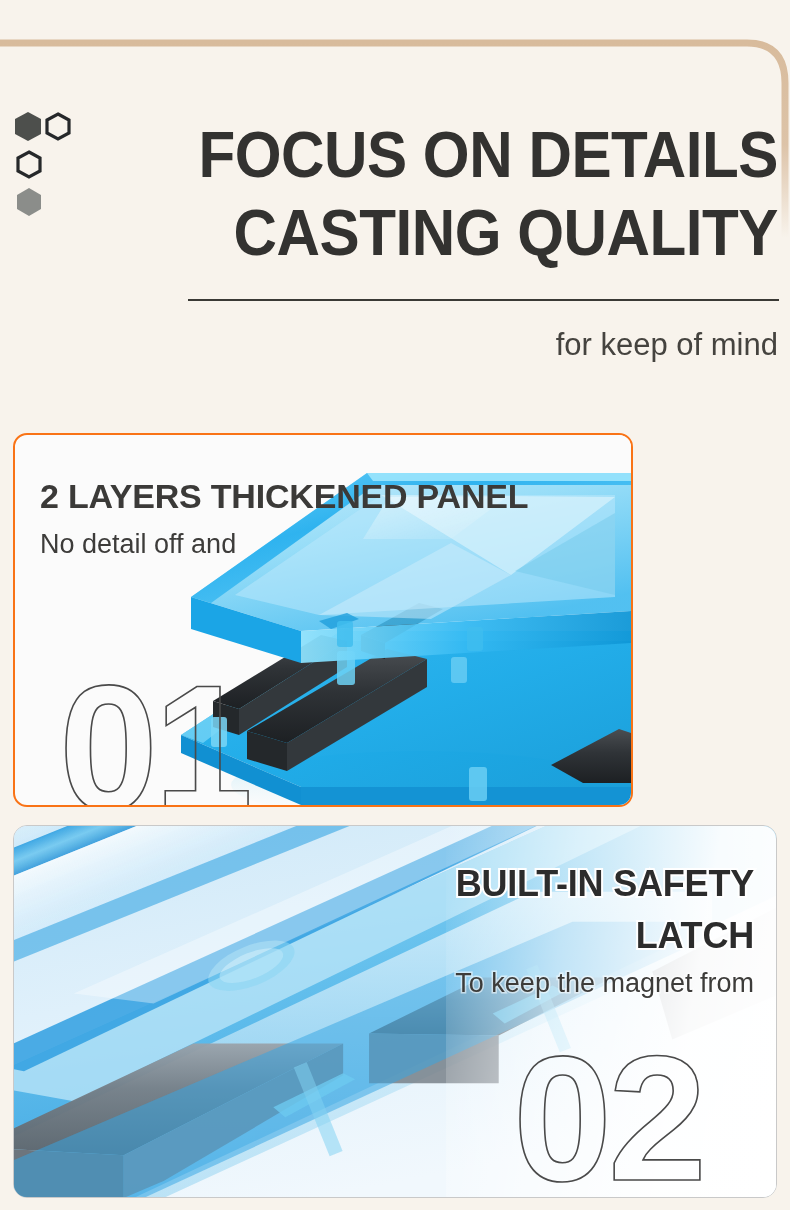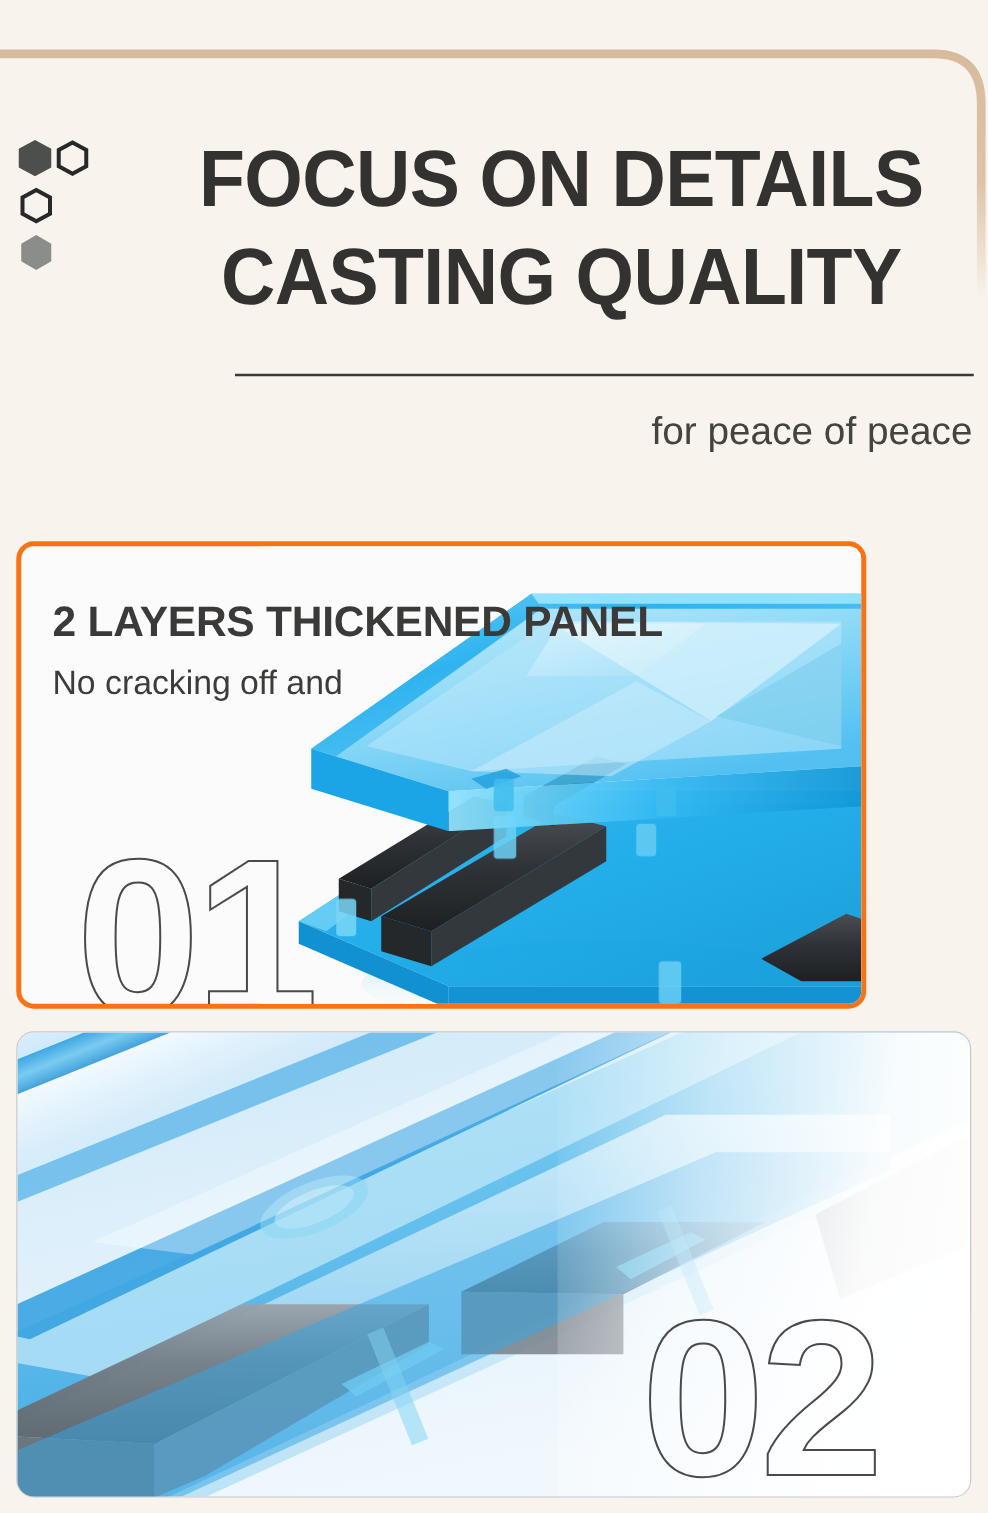--- a/index.html
+++ b/index.html
@@ -38,23 +38,23 @@
     position: absolute;
     left: 14px;
     top: 112px;
     width: 72px;
     height: 106px;
   }
 
   #title-block {
     position: absolute;
     right: 12px;
-    top: 104px;
+    top: 116px;
     width: 700px;
-    text-align: center;
+    text-align: right;
   }
   .title-line {
     font-family: "Liberation Sans Narrow", "Liberation Sans", sans-serif;
     font-size: 64px;
     line-height: 78px;
     font-weight: bold;
     color: #333230;
     letter-spacing: -0.5px;
     white-space: nowrap;
     transform: scaleX(0.94);
@@ -84,24 +84,24 @@
   
   .card {
     position: absolute;
     border-radius: 14px;
     overflow: hidden;
     box-sizing: border-box;
   }
   #card-1 {
     left: 13px;
     top: 433px;
-    width: 680px;
+    width: 620px;
     height: 374px;
     background: #fbfbfb;
-    border: 4px solid #f97316;
+    border: 2px solid #f97316;
   }
   #card-2 {
     left: 13px;
     top: 825px;
     width: 764px;
     height: 373px;
     background: #e8f3fb;
     border: 1px solid #c9c9c9;
   }
 
@@ -233,21 +233,21 @@
   </svg>
 
   <div id="title-block">
     <div class="title-line">FOCUS ON DETAILS</div>
     <div class="title-line">CASTING QUALITY</div>
   </div>
 
   <div id="divider"></div>
 
   <div id="subtitle">
-    <div>for peace of peace</div>
+    <div>for keep of mind</div>
   </div>
 </div>
 
 <div class="card" id="card-1">
   <div class="card-inner">
 
     <svg id="photo-1" viewBox="0 0 480 374" preserveAspectRatio="xMidYMid slice">
       <defs>
         <linearGradient id="topPlateG" x1="0" y1="0" x2="1" y2="1">
           <stop offset="0%" stop-color="#6fd2f8"></stop>
@@ -337,21 +337,21 @@
 
         <path d="M 168 186 L 196 178 L 208 184 L 180 194 Z" fill="#1f9fdc" opacity="0.8"></path>
         <rect x="186" y="186" width="16" height="26" rx="3" fill="#41bdee" opacity="0.85"></rect>
         <rect x="316" y="192" width="16" height="24" rx="3" fill="#41bdee" opacity="0.7"></rect>
       </g>
     </svg>
 
     <div id="card1-text">
       <div id="card1-heading">2 LAYERS THICKENED PANEL</div>
       <div id="card1-sub">
-        <div>No cracking off and</div>
+        <div>No detail off and</div>
       </div>
     </div>
 
     <svg id="card1-number" class="big-number" width="230" height="150" viewBox="0 0 230 150">
       <text x="0" y="132" font-family="'Liberation Sans', sans-serif" font-size="178" font-weight="bold" letter-spacing="-4" fill="none" stroke="#4a4a4a" stroke-width="1.6">01</text>
     </svg>
 
   </div>
 </div>
 
@@ -438,21 +438,26 @@
 
       <g opacity="0.35">
         <path d="M 60 168 L 520 -36 L 600 -36 L 140 178 Z" fill="#ffffff"></path>
       </g>
 
     </svg>
 
     <div id="photo-2-fade"></div>
 
     <div id="card2-text">
+      <div id="card2-heading">
+        <div>BUILT-IN SAFETY</div>
+        <div>LATCH</div>
+      </div>
       <div id="card2-sub">
+        <div>To keep the magnet from</div>
       </div>
     </div>
 
     <svg id="card2-number" class="big-number" width="215" height="150" viewBox="0 0 215 150">
       <text x="0" y="132" font-family="'Liberation Sans', sans-serif" font-size="178" font-weight="bold" letter-spacing="-4" fill="none" stroke="#4a4a4a" stroke-width="1.6">02</text>
     </svg>
 
   </div>
 </div>
 

